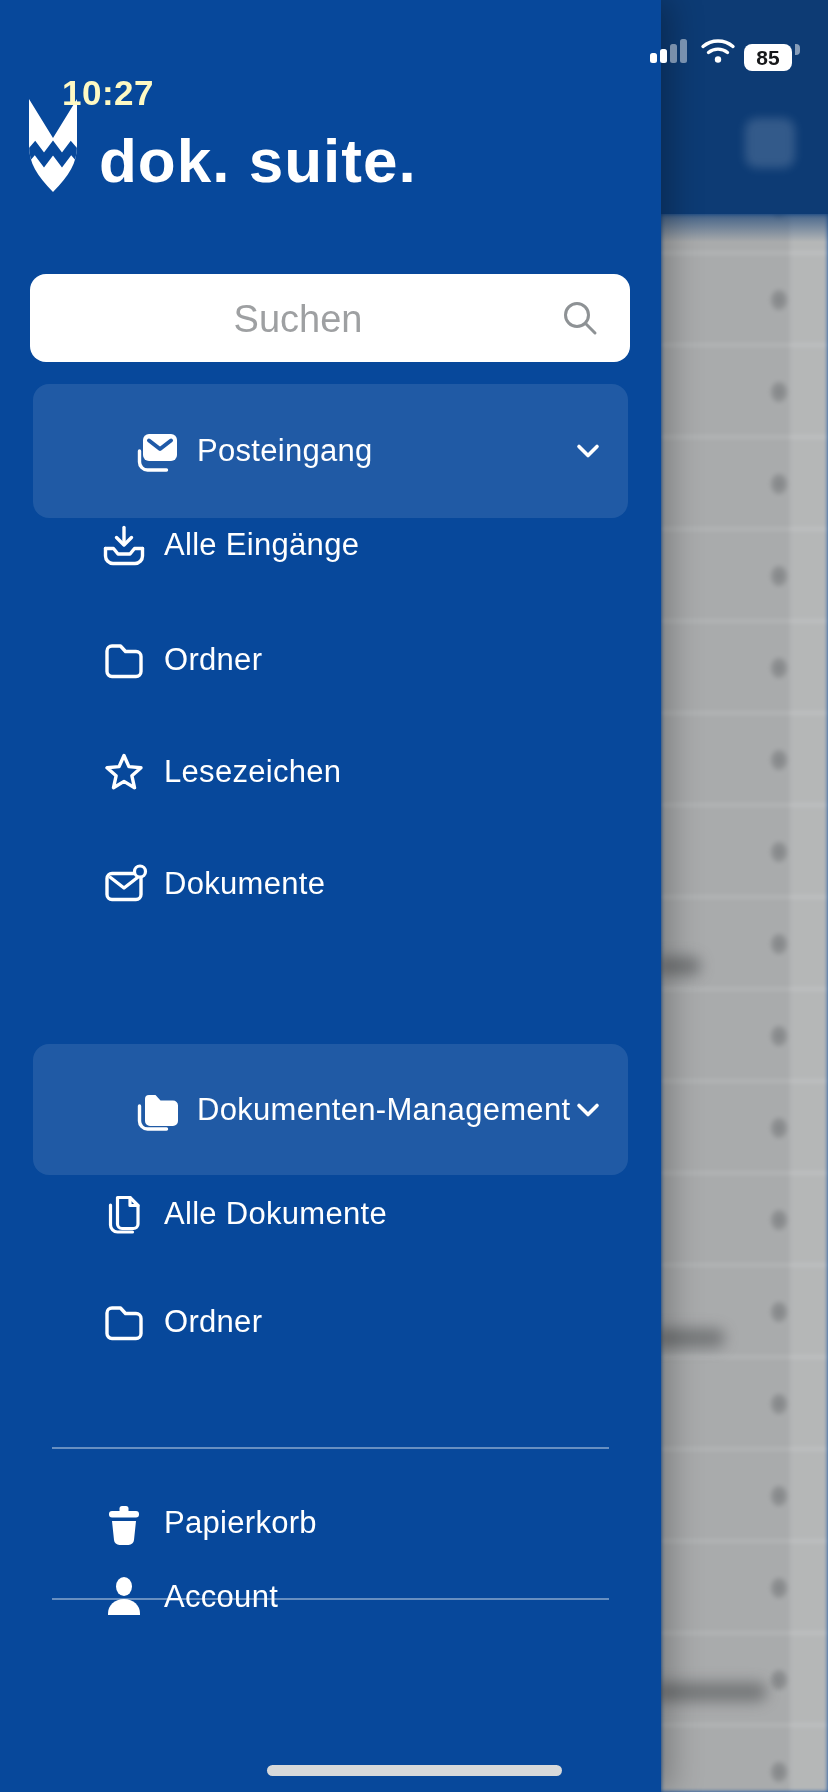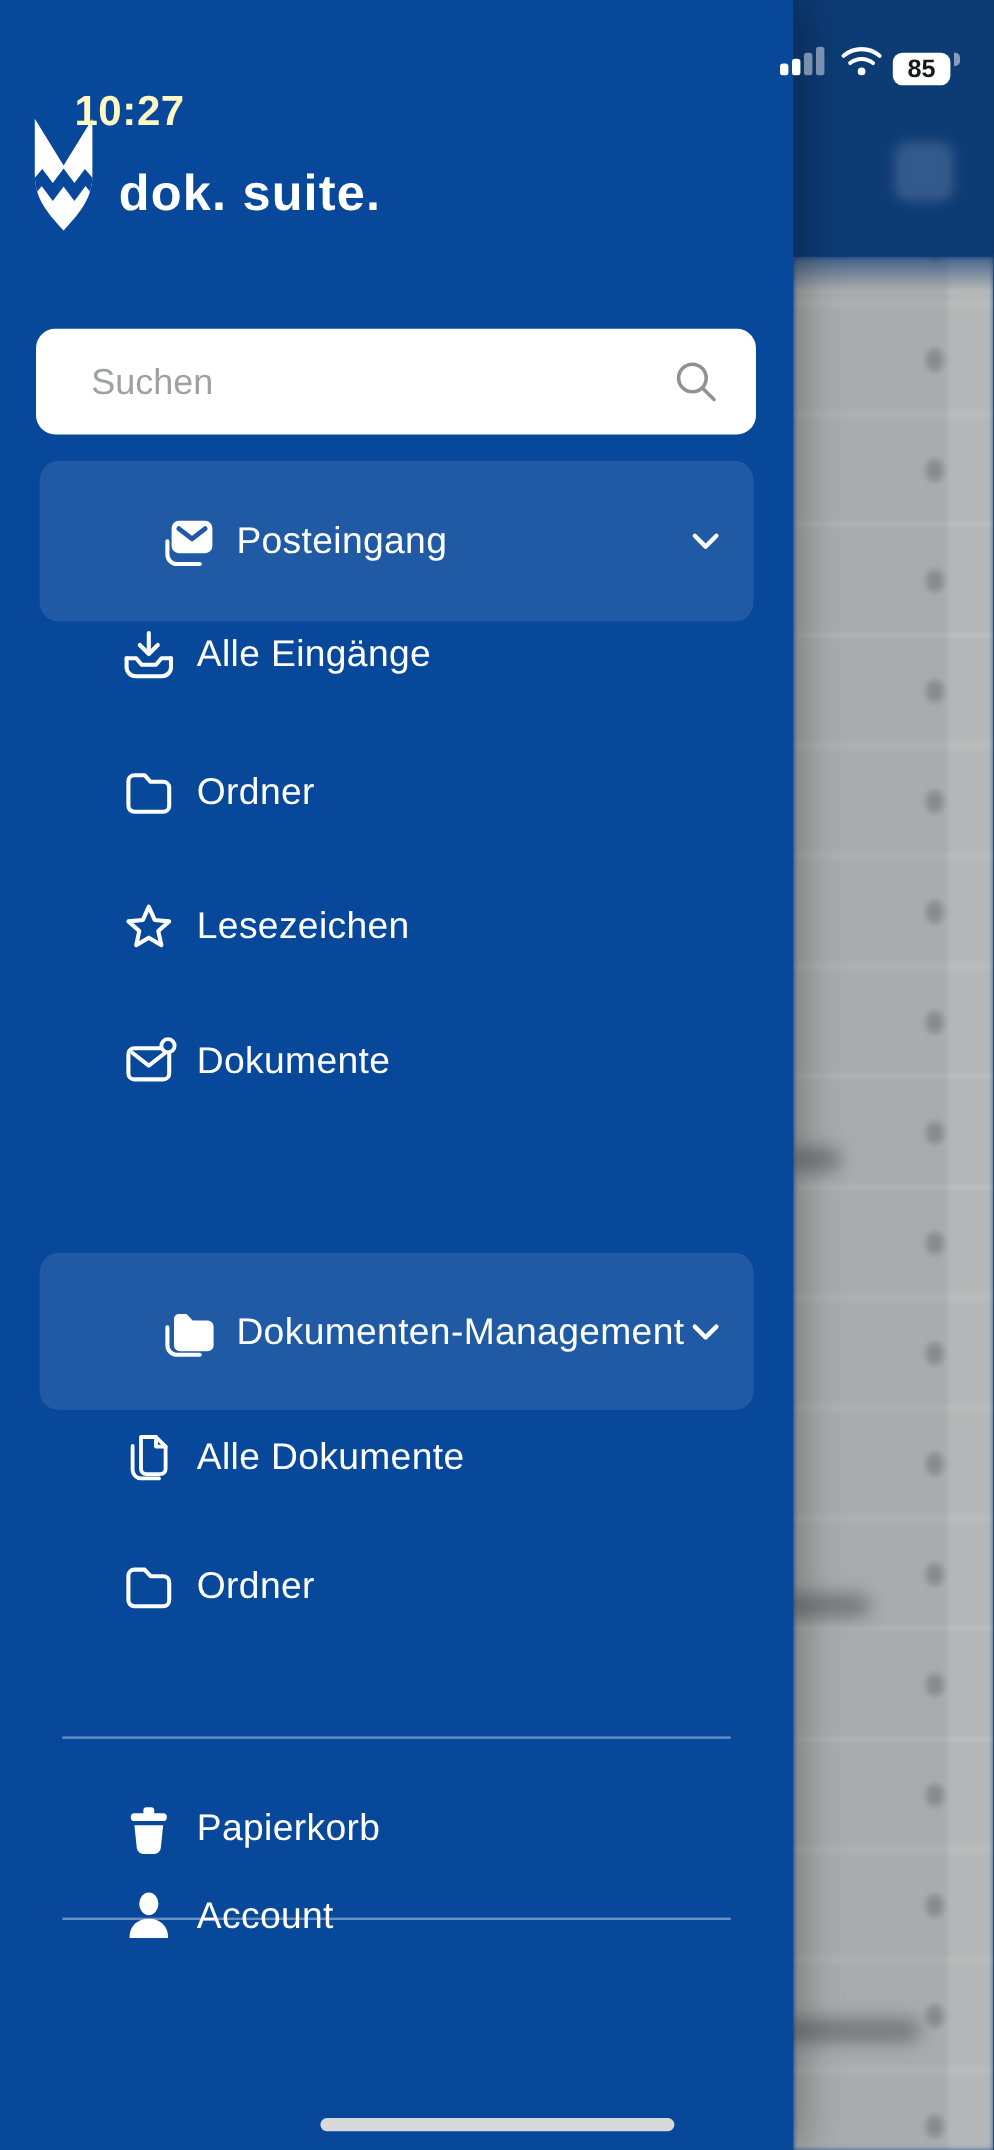--- a/index.html
+++ b/index.html
@@ -31,25 +31,25 @@
   .smudge{position:absolute;background:rgba(58,60,63,0.45);border-radius:10px;filter:blur(7px);}
   .smudge.s1{left:-4px;top:956px;width:44px;height:20px;}
   .smudge.s2{left:-6px;top:1328px;width:70px;height:20px;}
   .smudge.s3{left:-6px;top:1682px;width:112px;height:20px;}
 
   
   .drawer{position:absolute;left:0;top:0;width:661px;height:1792px;background:#07489B;z-index:10;
     box-shadow:10px 0 30px rgba(0,0,0,0.28);}
   .logo-fox{position:absolute;left:24px;top:98px;}
   .app-title{position:absolute;left:99px;top:128px;height:66px;line-height:66px;
-    color:#fff;font-size:42px;font-weight:600;letter-spacing:1px;white-space:nowrap;}
+    color:#fff;font-size:62px;font-weight:600;letter-spacing:1px;white-space:nowrap;}
   .search{position:absolute;left:30px;top:274px;width:600px;height:88px;background:#fff;border-radius:16px;}
   .search input{
-    position:absolute;left:44px;top:0;width:500px;height:88px;border:none;outline:none;background:transparent;
-    font-family:inherit;font-size:30px;color:#333;}
+    position:absolute;left:16px;top:0;width:500px;height:88px;border:none;outline:none;background:transparent;
+    font-family:inherit;font-size:38px;color:#333;text-align:center;}
   .search input::placeholder{color:#9ea0a2;}
   .search .mag{position:absolute;right:30px;top:24px;width:40px;height:40px;}
 
   .mi{position:absolute;left:0;width:661px;display:flex;align-items:center;padding-left:100px;box-sizing:border-box;}
   .mi.hl{left:33px;width:595px;border-radius:16px;background:rgba(255,255,255,0.10);}
   .mi .ic{width:48px;height:48px;flex:0 0 48px;display:flex;align-items:center;justify-content:center;}
   .mi .lbl{margin-left:16px;color:#fff;font-size:31px;font-weight:500;letter-spacing:0.3px;white-space:nowrap;}
   .mi .chev{position:absolute;right:58px;width:30px;height:30px;display:flex;align-items:center;justify-content:center;}
   .mi.hl .chev{right:25px;}
 

